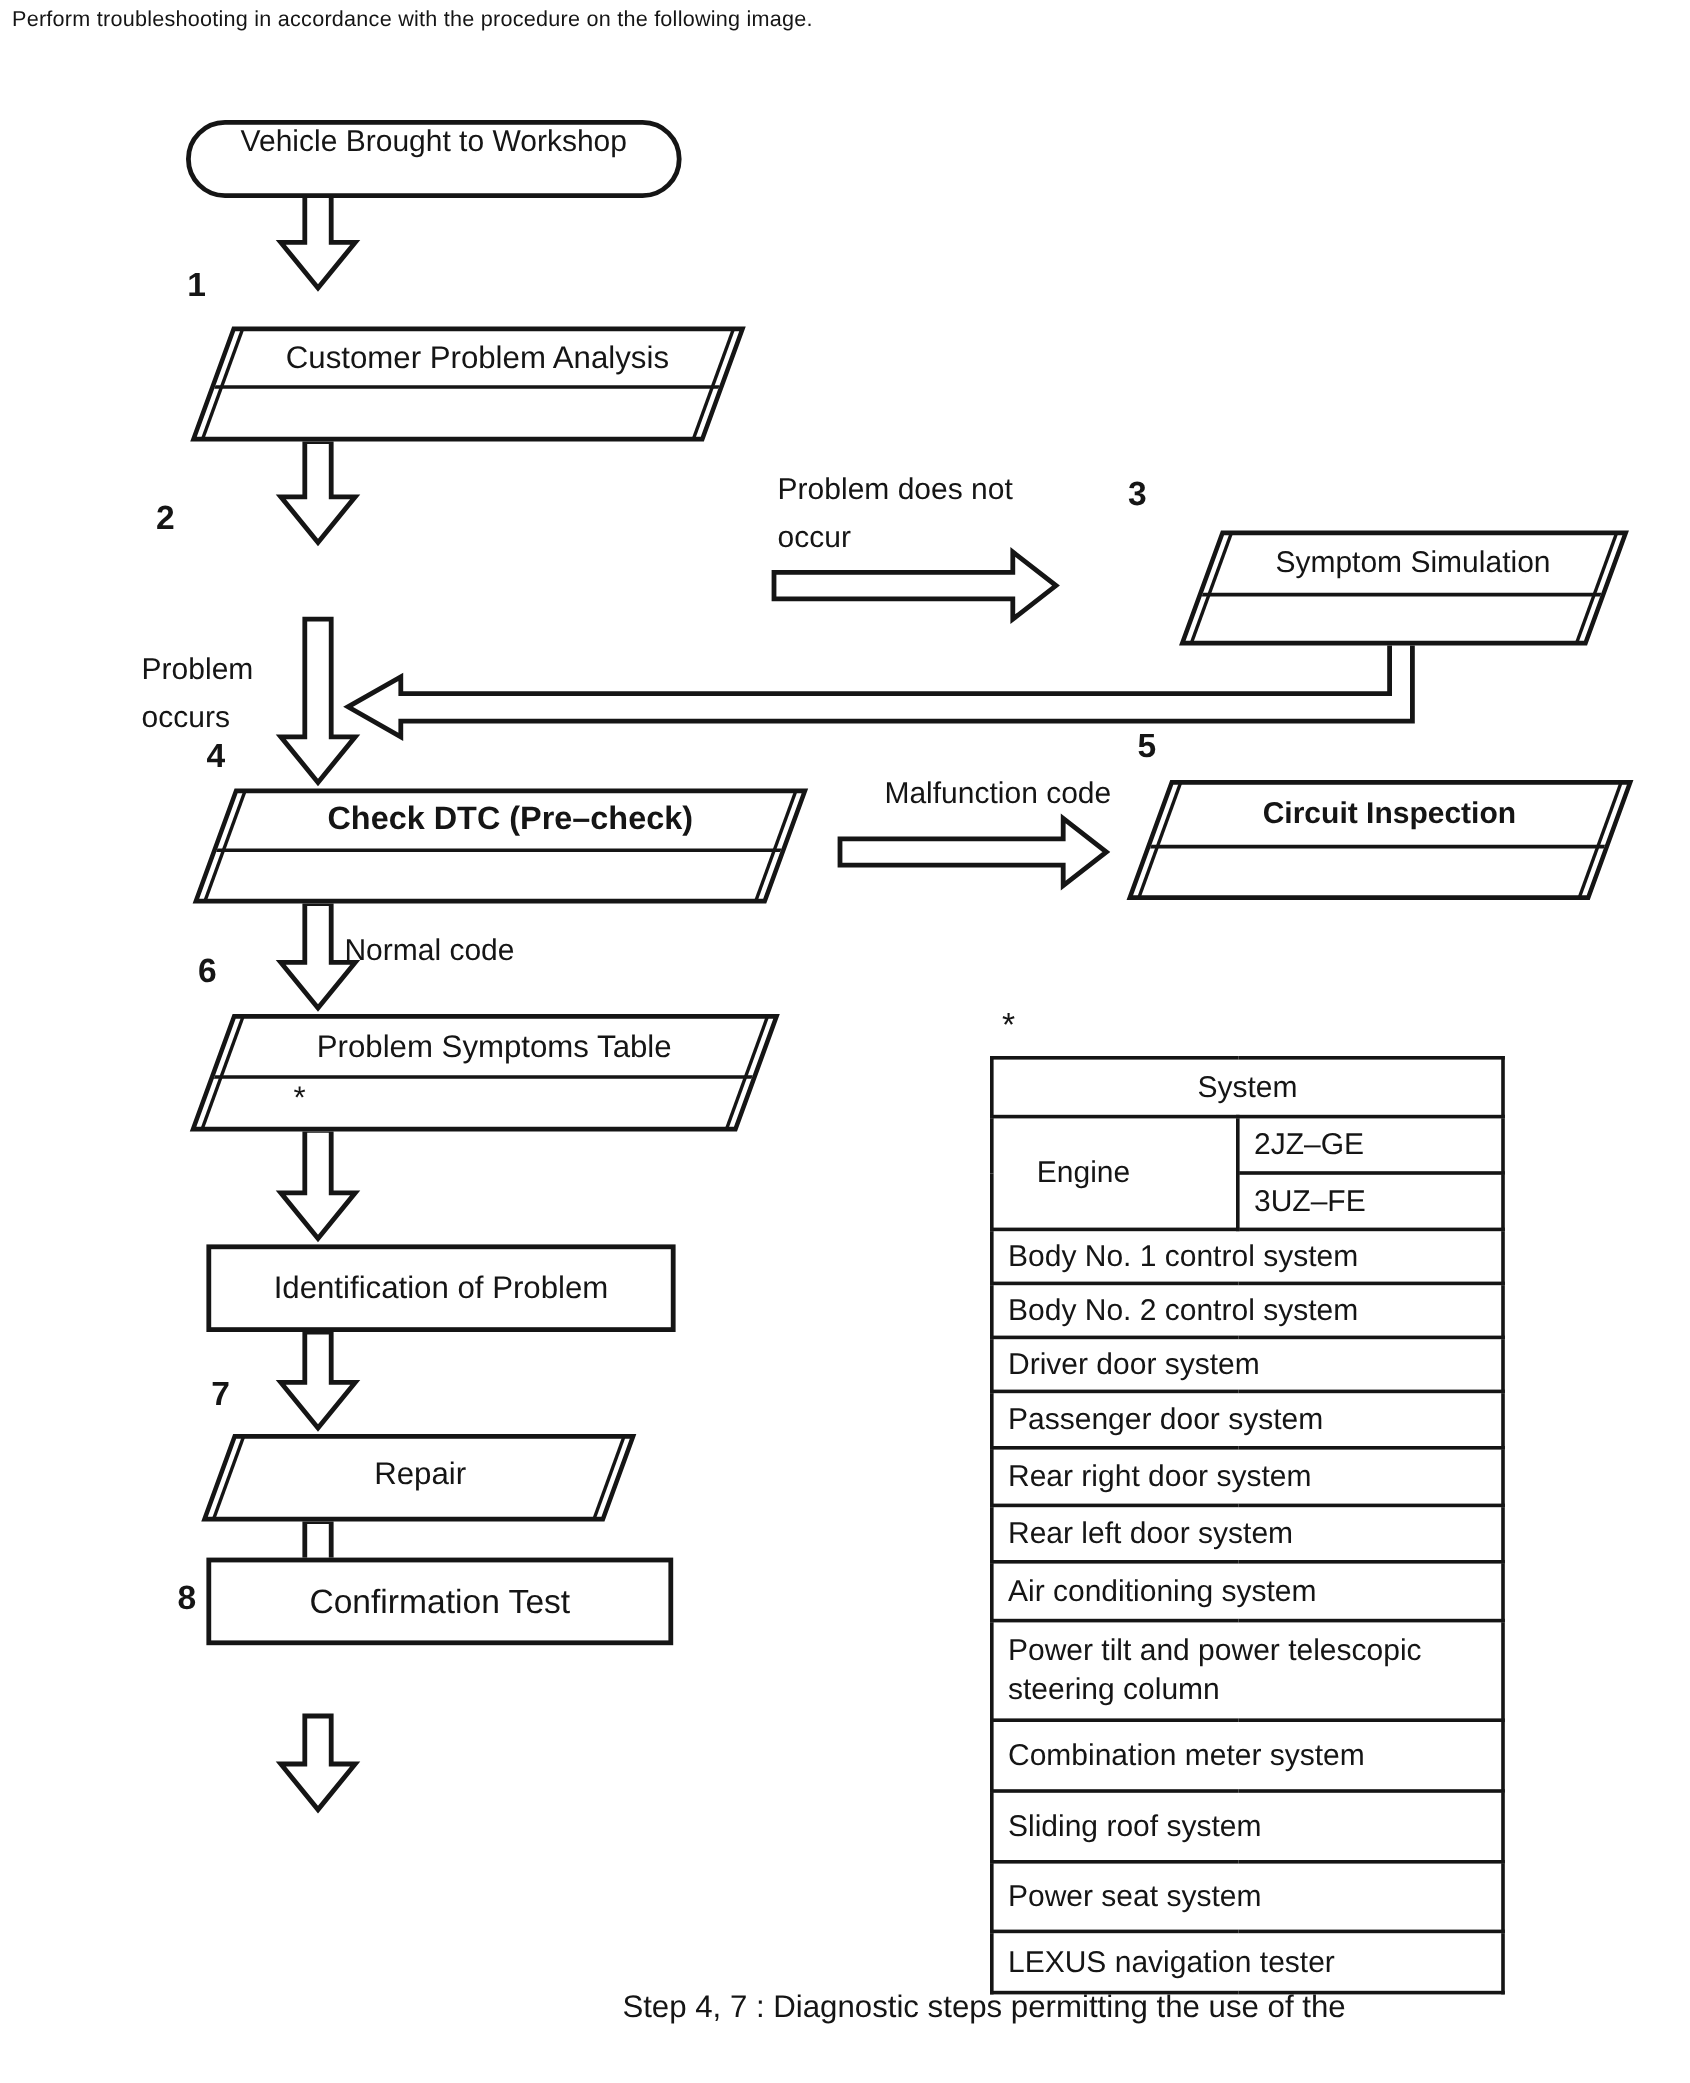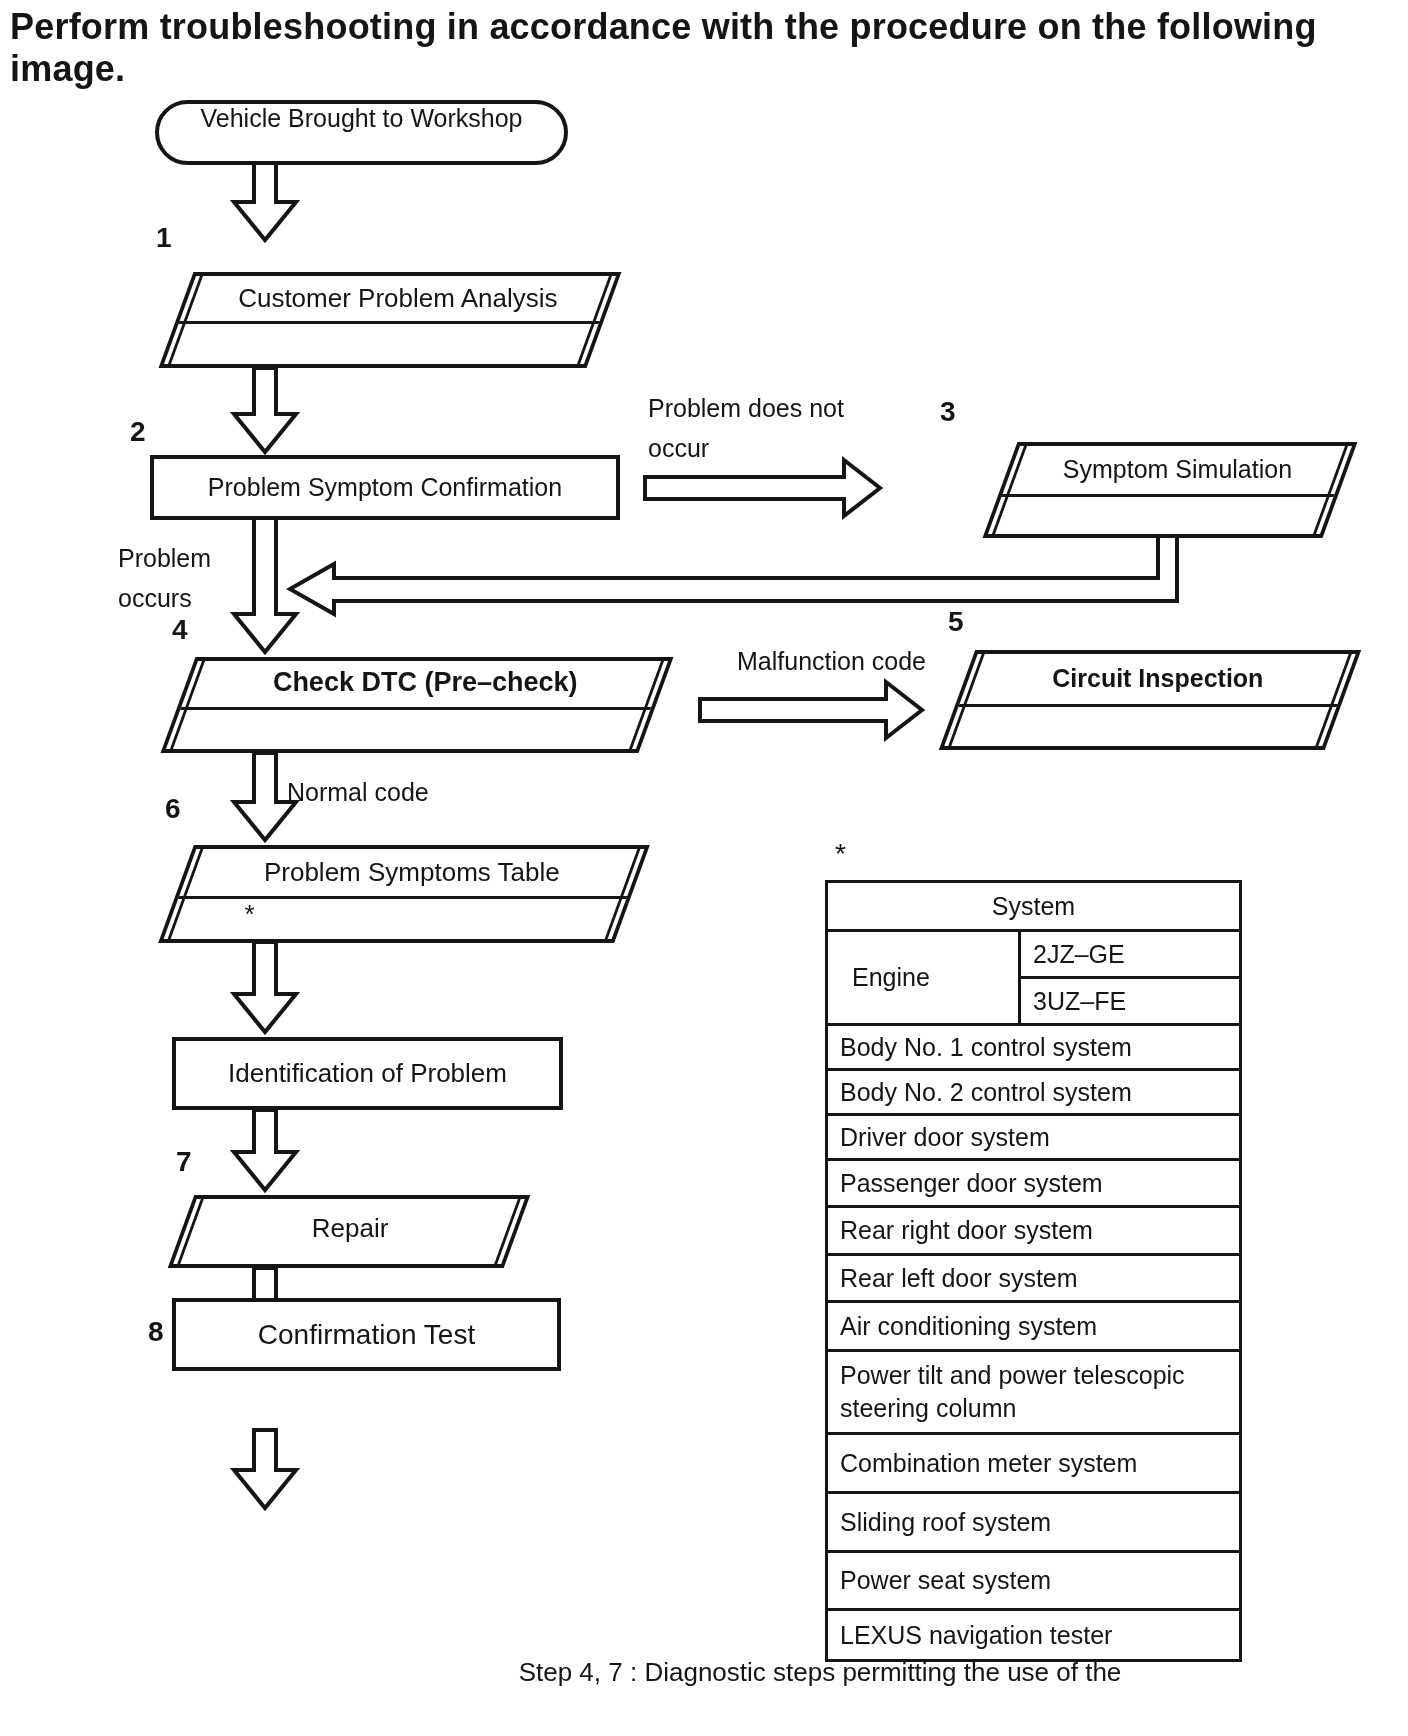--- a/index.html
+++ b/index.html
@@ -3,21 +3,21 @@
 <meta charset="utf-8">
 <style>
   :root { --ink:#151515; --paper:#ffffff; }
   html,body { margin:0; padding:0; background:#fff; }
   #page {
     position:relative; width:1408px; height:1736px;
     background:var(--paper); overflow:hidden;
     font-family:"Liberation Sans", sans-serif; color:var(--ink);
   }
   .abs { position:absolute; }
-  #title { left:10px; top:6px; font-size:36px; font-weight:700; letter-spacing:.2px; }
+  #title { left:10px; top:6px; font-size:18px; font-weight:400; letter-spacing:.2px; }
 
   
   .stadium {
     position:absolute; border:4px solid var(--ink); border-radius:34px;
     background:var(--paper); display:flex; align-items:flex-start; justify-content:center;
     font-size:25px;
   }
   .rectnode {
     position:absolute; border:4px solid var(--ink); background:var(--paper);
     display:flex; align-items:center; justify-content:center; font-size:25px;
@@ -79,23 +79,20 @@
     <span>Vehicle Brought to Workshop</span>
   </div>
 
   <div class="stepnum" style="left:156px;top:222px">1</div>
   <div class="para" style="left:176px;top:272px;width:420px;height:88px">
     <div class="ptext" style="top:7px">Customer Problem Analysis</div>
     <div class="hdiv" style="top:45px"></div>
   </div>
 
   <div class="stepnum" style="left:130px;top:416px">2</div>
-  <div class="rectnode" style="left:150px;top:455px;width:462px;height:57px">
-    <span>Problem Symptom Confirmation</span>
-  </div>
 
   <div class="edgelabel" style="left:648px;top:388px;width:240px">Problem does not occur</div>
   <div class="edgelabel" style="left:118px;top:538px;width:130px">Problem occurs</div>
   <div class="edgelabel" style="left:737px;top:641px">Malfunction code</div>
   <div class="edgelabel" style="left:287px;top:772px">Normal code</div>
 
   <div class="stepnum" style="left:940px;top:396px">3</div>
   <div class="para" style="left:1000px;top:442px;width:332px;height:88px">
     <div class="ptext" style="top:9px;font-size:25px">Symptom Simulation</div>
     <div class="hdiv" style="top:48px"></div>
@@ -135,21 +132,21 @@
   </div>
 
 
   <div id="tablestar">*</div>
   <table id="systable">
     <tbody>
         <tr>
       <td colspan="2" class="center" style="height:42px">System</td>
     </tr>
     <tr>
-      <td rowspan="2" style="width:162px;padding-left:24px">Engine</td>
+      <td rowspan="2" style="width:162px;padding-left:36px">Engine</td>
       <td style="width:202px;height:40px">2JZ–GE</td>
     </tr>
     <tr>
       <td style="height:40px">3UZ–FE</td>
     </tr>
     <tr>
           <td colspan="2" style="height:38px">Body No. 1 control system</td>
         </tr>
     <tr>
           <td colspan="2" style="height:38px">Body No. 2 control system</td>

